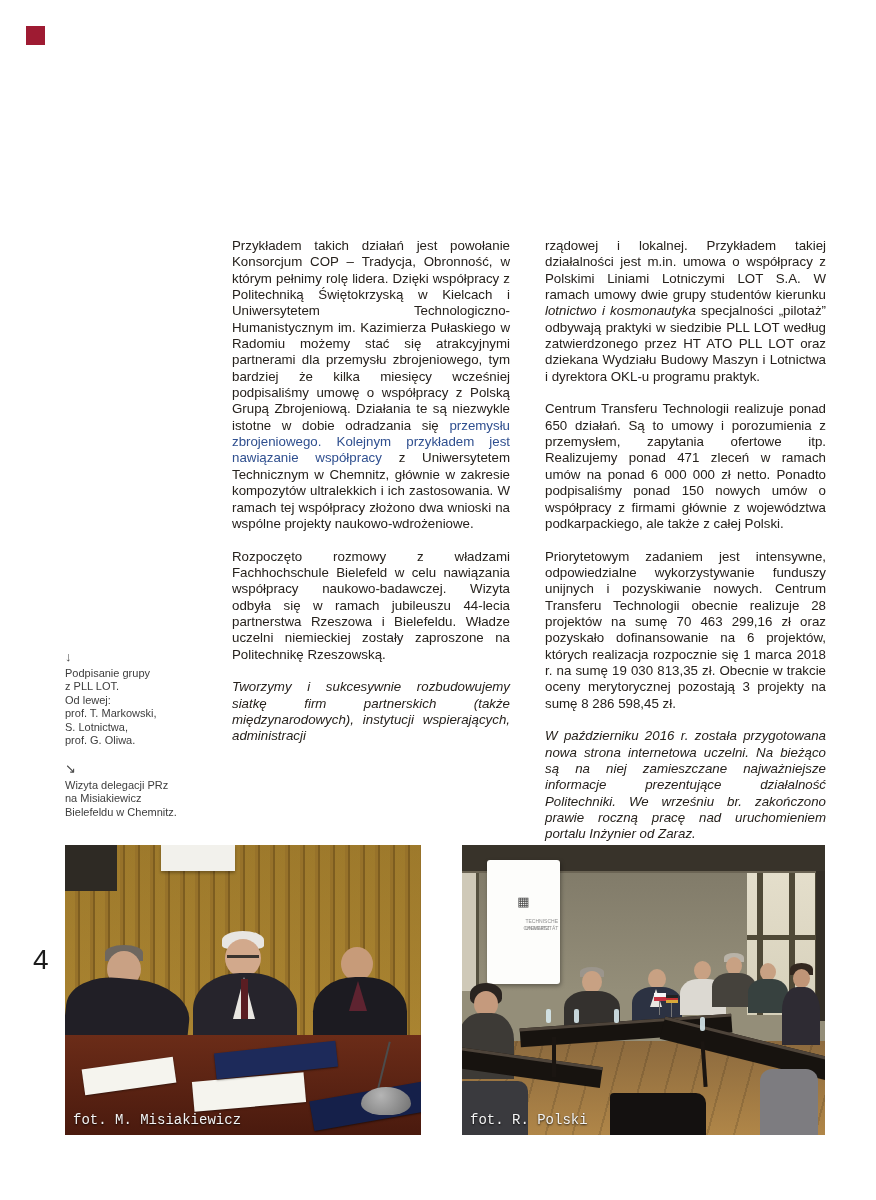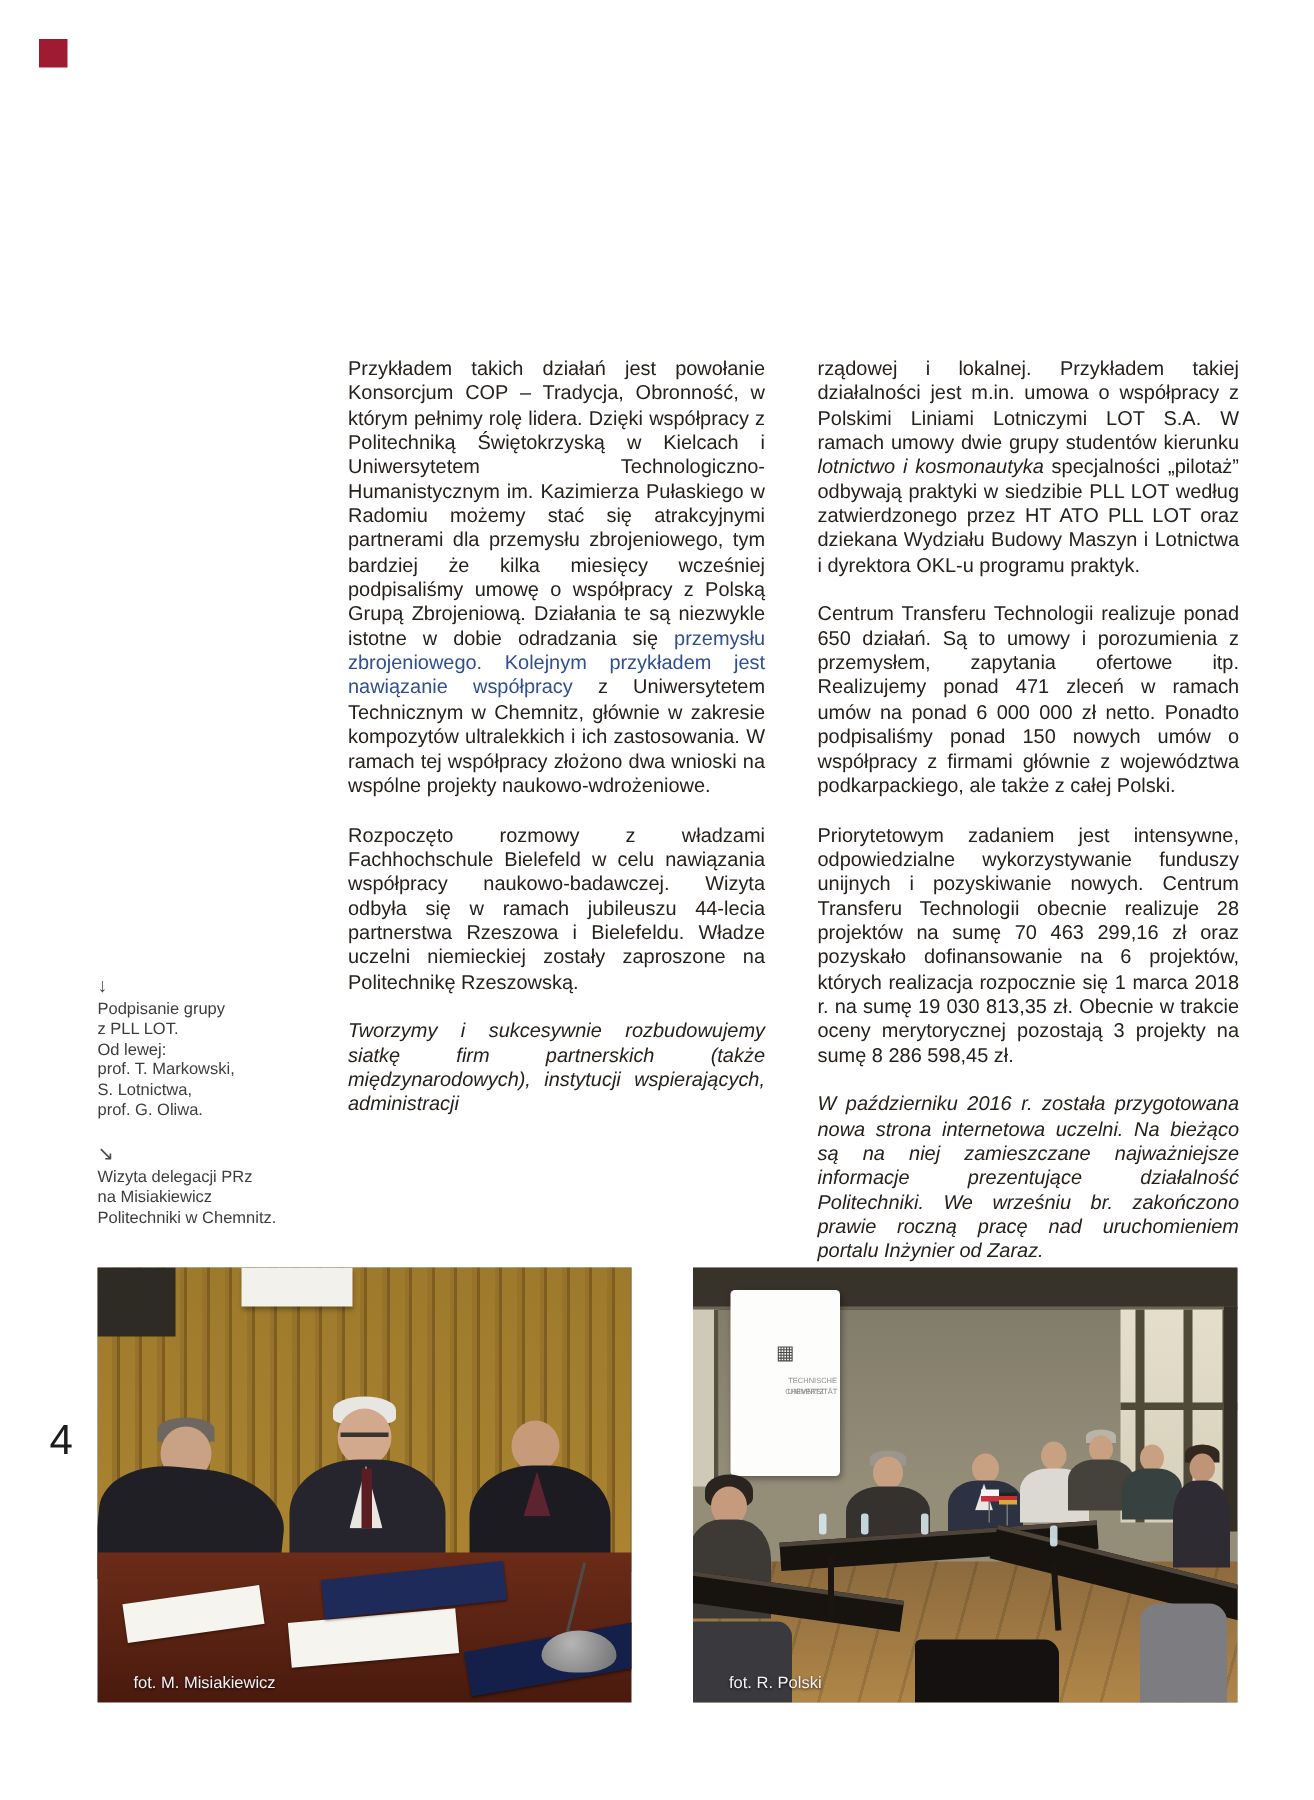--- a/index.html
+++ b/index.html
@@ -24,22 +24,22 @@
   .col.right{left:545px;width:281px;}
   .col p{margin:0 0 16.35px 0;}
   .col p:last-child{margin-bottom:14px;font-style:italic;}
   .hl{color:var(--highlight-text);}
   .it{font-style:italic;}
   
   .photo{position:absolute;top:845px;height:290px;overflow:hidden;background:#777;margin:0;padding:0;}
   .photo *{position:absolute;}
   .photo-left{left:65px;width:356px;}
   .photo-right{left:462px;width:363px;}
-  .photo-caption{left:24px;bottom:7px;font-size:11px;color:#f3f3f3;text-shadow:0 1px 2px rgba(0,0,0,.8);
-                 font-family:Liberation Sans, sans-serif;position:absolute;}
+  .photo-caption{left:8px;bottom:7px;font-size:14px;color:#f3f3f3;text-shadow:0 1px 2px rgba(0,0,0,.8);
+                 font-family:Liberation Mono, monospace;position:absolute;}
   
   .pl-wall{left:0;top:0;width:100%;height:70%;
     background:repeating-linear-gradient(90deg,#b0883383 0 10px,#97722a 10px 13px,#7d5d20 13px 15px),
                linear-gradient(180deg,#8a6a24,#a5812f);}
   .pl-dark-corner{left:0;top:0;width:52px;height:46px;background:#2e2a24;}
   .pl-screen{left:96px;top:0;width:74px;height:26px;background:#f2f1ec;box-shadow:0 2px 3px rgba(0,0,0,.3);}
   .pl-table{left:0;top:190px;width:100%;height:100px;background:linear-gradient(180deg,#6b2c18,#4a1a0e);}
   .paper{background:#f5f4ee;box-shadow:0 1px 2px rgba(0,0,0,.4);}
   .paper.p1{left:18px;top:28px;width:92px;height:26px;transform:rotate(-8deg);}
   .paper.p2{left:128px;top:42px;width:112px;height:30px;transform:rotate(-5deg);}
@@ -134,21 +134,21 @@
     <span>Od lewej:</span>
     <span>prof. T. Markowski,</span>
     <span>S. Lotnictwa,</span>
     <span>prof. G. Oliwa.</span>
   </div>
 
   <div class="margin-note" style="top:762px;">
     <span class="arrow">↘</span>
     <span>Wizyta delegacji PRz</span>
     <span>na Misiakiewicz</span>
-    <span>Politechniki w Chemnitz.</span>
+    <span>Bielefeldu w Chemnitz.</span>
   </div>
 
   <div class="page-number">4</div>
 
   <div class="col left">
     <p><span>Przykładem takich działań jest powołanie Konsorcjum COP – Tradycja, Obronność, w którym pełnimy rolę lidera. Dzięki współpracy z Politechniką Świętokrzyską w Kielcach i Uniwersytetem Technologiczno-Humanistycznym im. Kazimierza Pułaskiego w Radomiu możemy stać się atrakcyjnymi partnerami dla przemysłu zbrojeniowego, tym bardziej że kilka miesięcy wcześniej podpisaliśmy umowę o współpracy z Polską Grupą Zbrojeniową. Działania te są niezwykle istotne w dobie odradzania się </span><span class="hl">przemysłu zbrojeniowego. Kolejnym przykładem jest nawiązanie współpracy</span><span> z Uniwersytetem Technicznym w Chemnitz, głównie w zakresie kompozytów ultralekkich i ich zastosowania. W ramach tej współpracy złożono dwa wnioski na wspólne projekty naukowo-wdrożeniowe.</span></p>
     <p><span>Rozpoczęto rozmowy z władzami Fachhochschule Bielefeld w celu nawiązania współpracy naukowo-badawczej. Wizyta odbyła się w ramach jubileuszu 44-lecia partnerstwa Rzeszowa i Bielefeldu. Władze uczelni niemieckiej zostały zaproszone na Politechnikę Rzeszowską.</span></p>
     <p><span>Tworzymy i sukcesywnie rozbudowujemy siatkę firm partnerskich (także międzynarodowych), instytucji wspierających, administracji</span></p>
   </div>
 

